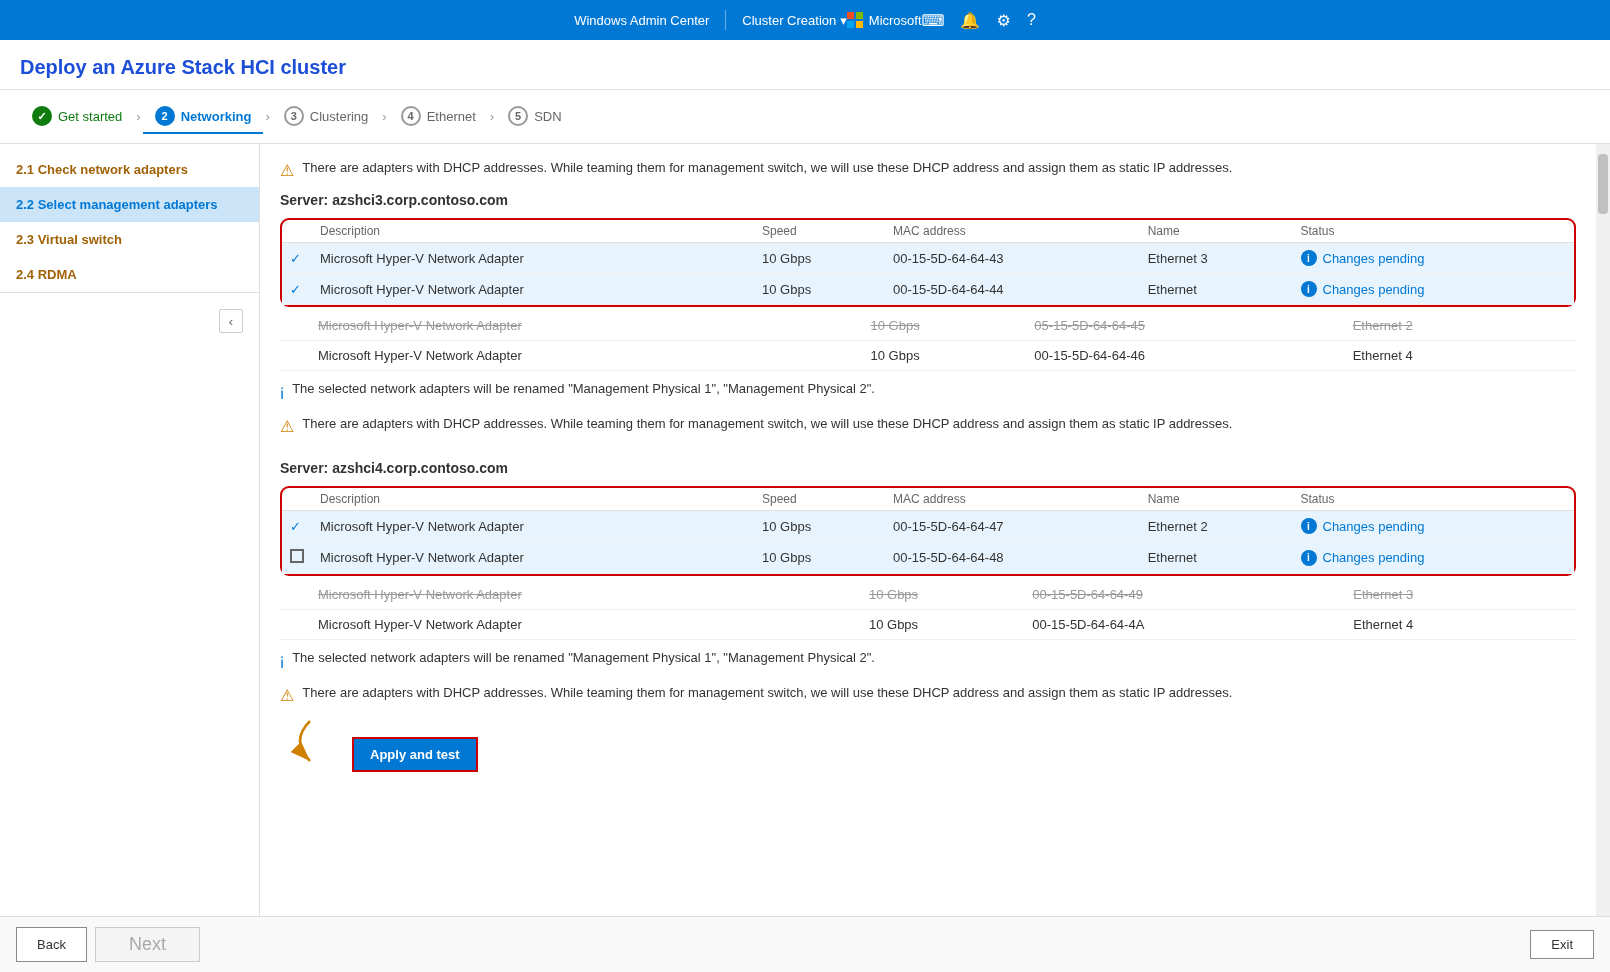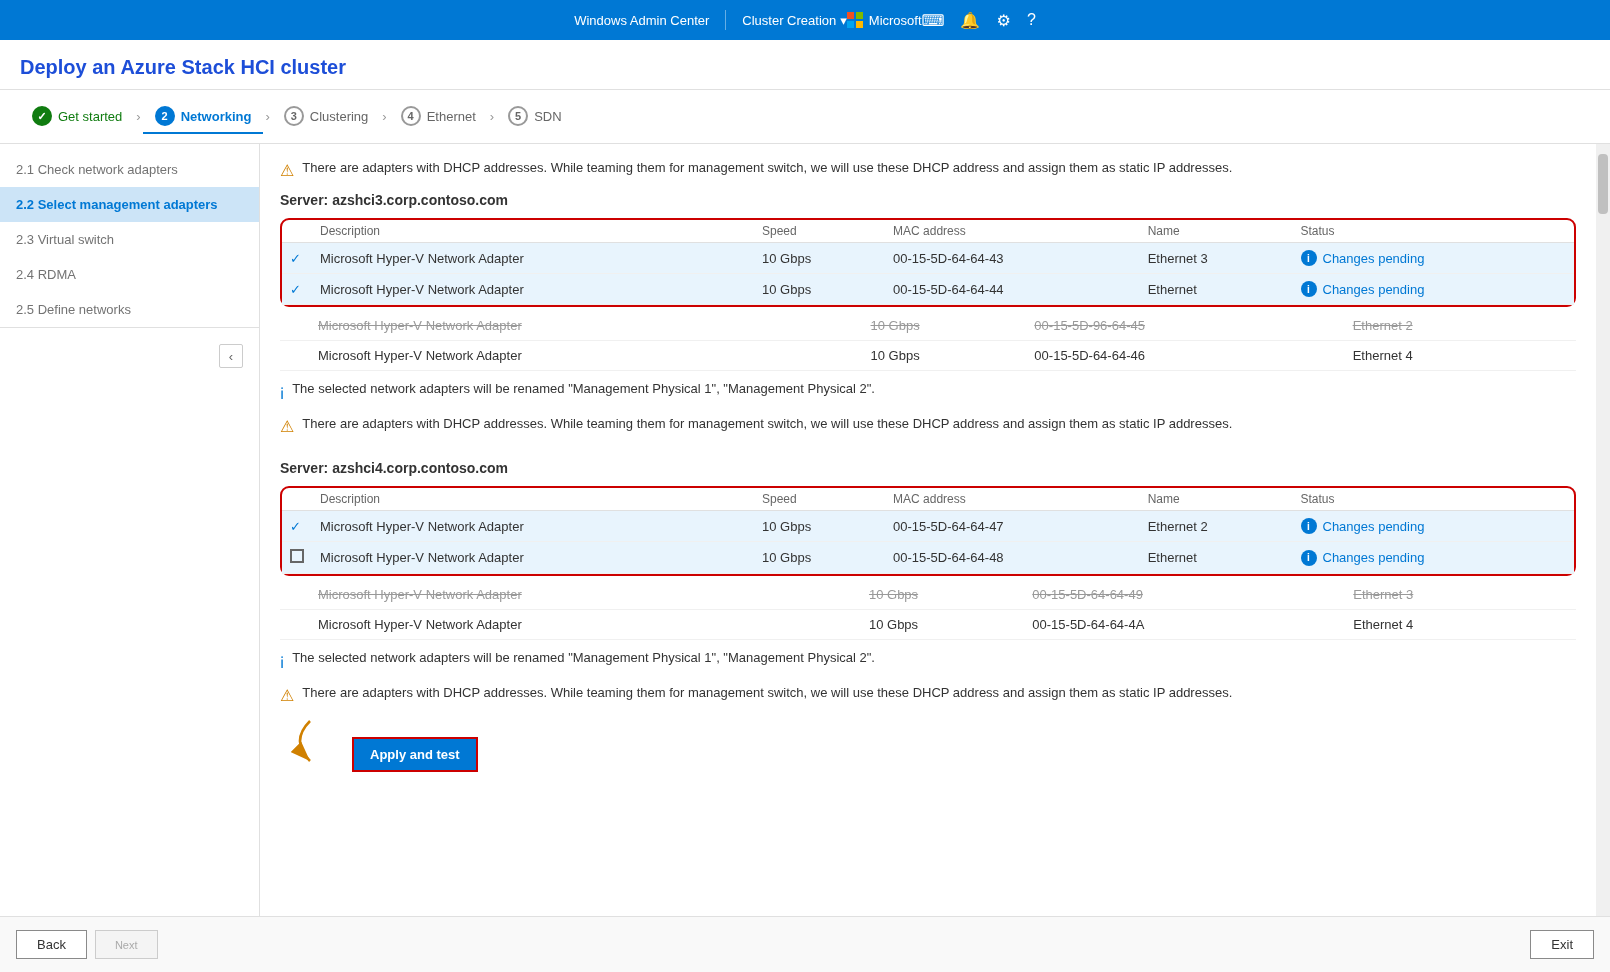--- a/index.html
+++ b/index.html
@@ -68,22 +68,23 @@
       width: 260px;
       border-right: 1px solid #e0e0e0;
       flex-shrink: 0;
       padding: 8px 0;
       overflow-y: auto;
       background: #fff;
     }
     .sidebar-item {
       padding: 10px 16px;
       cursor: pointer;
-      color: #737373;
+      color: #a16207;
       font-size: 13px;
+      font-weight: bold;
     }
     .sidebar-item.active { background: #cce4f7; color: #0078d4; font-weight: 600; }
     .collapse-btn {
       width: 24px;
       height: 24px;
       display: flex;
       align-items: center;
       justify-content: center;
       cursor: pointer;
       margin: 8px;
@@ -197,22 +198,22 @@
       border: 1px solid #8a8a8a;
       background: #fff;
       padding: 6px 20px;
       font-size: 13px;
       cursor: pointer;
       color: #333;
     }
     .btn-disabled {
       border: 1px solid #ccc;
       background: #f4f4f4;
-      padding: 6px 19px;
-      font-size: 11px;
+      padding: 6px 33px;
+      font-size: 18px;
       color: #aaa;
       cursor: default;
     }
 
     .scrollbar-col { width: 14px; background: #f0f0f0; position: relative; }
     .scrollbar-thumb { position: absolute; width: 10px; left: 2px; top: 10px; height: 60px; background: #c0c0c0; border-radius: 4px; }
   </style>
 </head>
 <body>
 
@@ -280,23 +281,20 @@
       <span>2.1 Check network adapters</span>
     </div>
     <div class="sidebar-item active">
       <span>2.2 Select management adapters</span>
     </div>
     <div class="sidebar-item">
       <span>2.3 Virtual switch</span>
     </div>
     <div class="sidebar-item">
       <span>2.4 RDMA</span>
-    </div>
-    <div class="sidebar-item">
-      <span>2.5 Define networks</span>
     </div>
 
     <div style="margin-top: auto; border-top: 1px solid #e0e0e0; padding: 8px; display:flex; justify-content:flex-end;">
       <div class="collapse-btn">‹</div>
     </div>
   </div>
 
   <div class="content">
 
     <div class="banner">
@@ -349,21 +347,21 @@
           </tbody>
         </table>
       </div>
 
       <table class="adapter-table">
         <tbody>
           <tr>
             <td style="width:30px"></td>
             <td class="strikethrough">Microsoft Hyper-V Network Adapter</td>
             <td class="strikethrough">10 Gbps</td>
-            <td class="strikethrough">00-15-5D-96-64-45</td>
+            <td class="strikethrough">05-15-5D-64-64-45</td>
             <td class="strikethrough">Ethernet 2</td>
             <td></td>
           </tr>
           <tr>
             <td style="width:30px"></td>
             <td>Microsoft Hyper-V Network Adapter</td>
             <td>10 Gbps</td>
             <td>00-15-5D-64-64-46</td>
             <td>Ethernet 4</td>
             <td></td>

